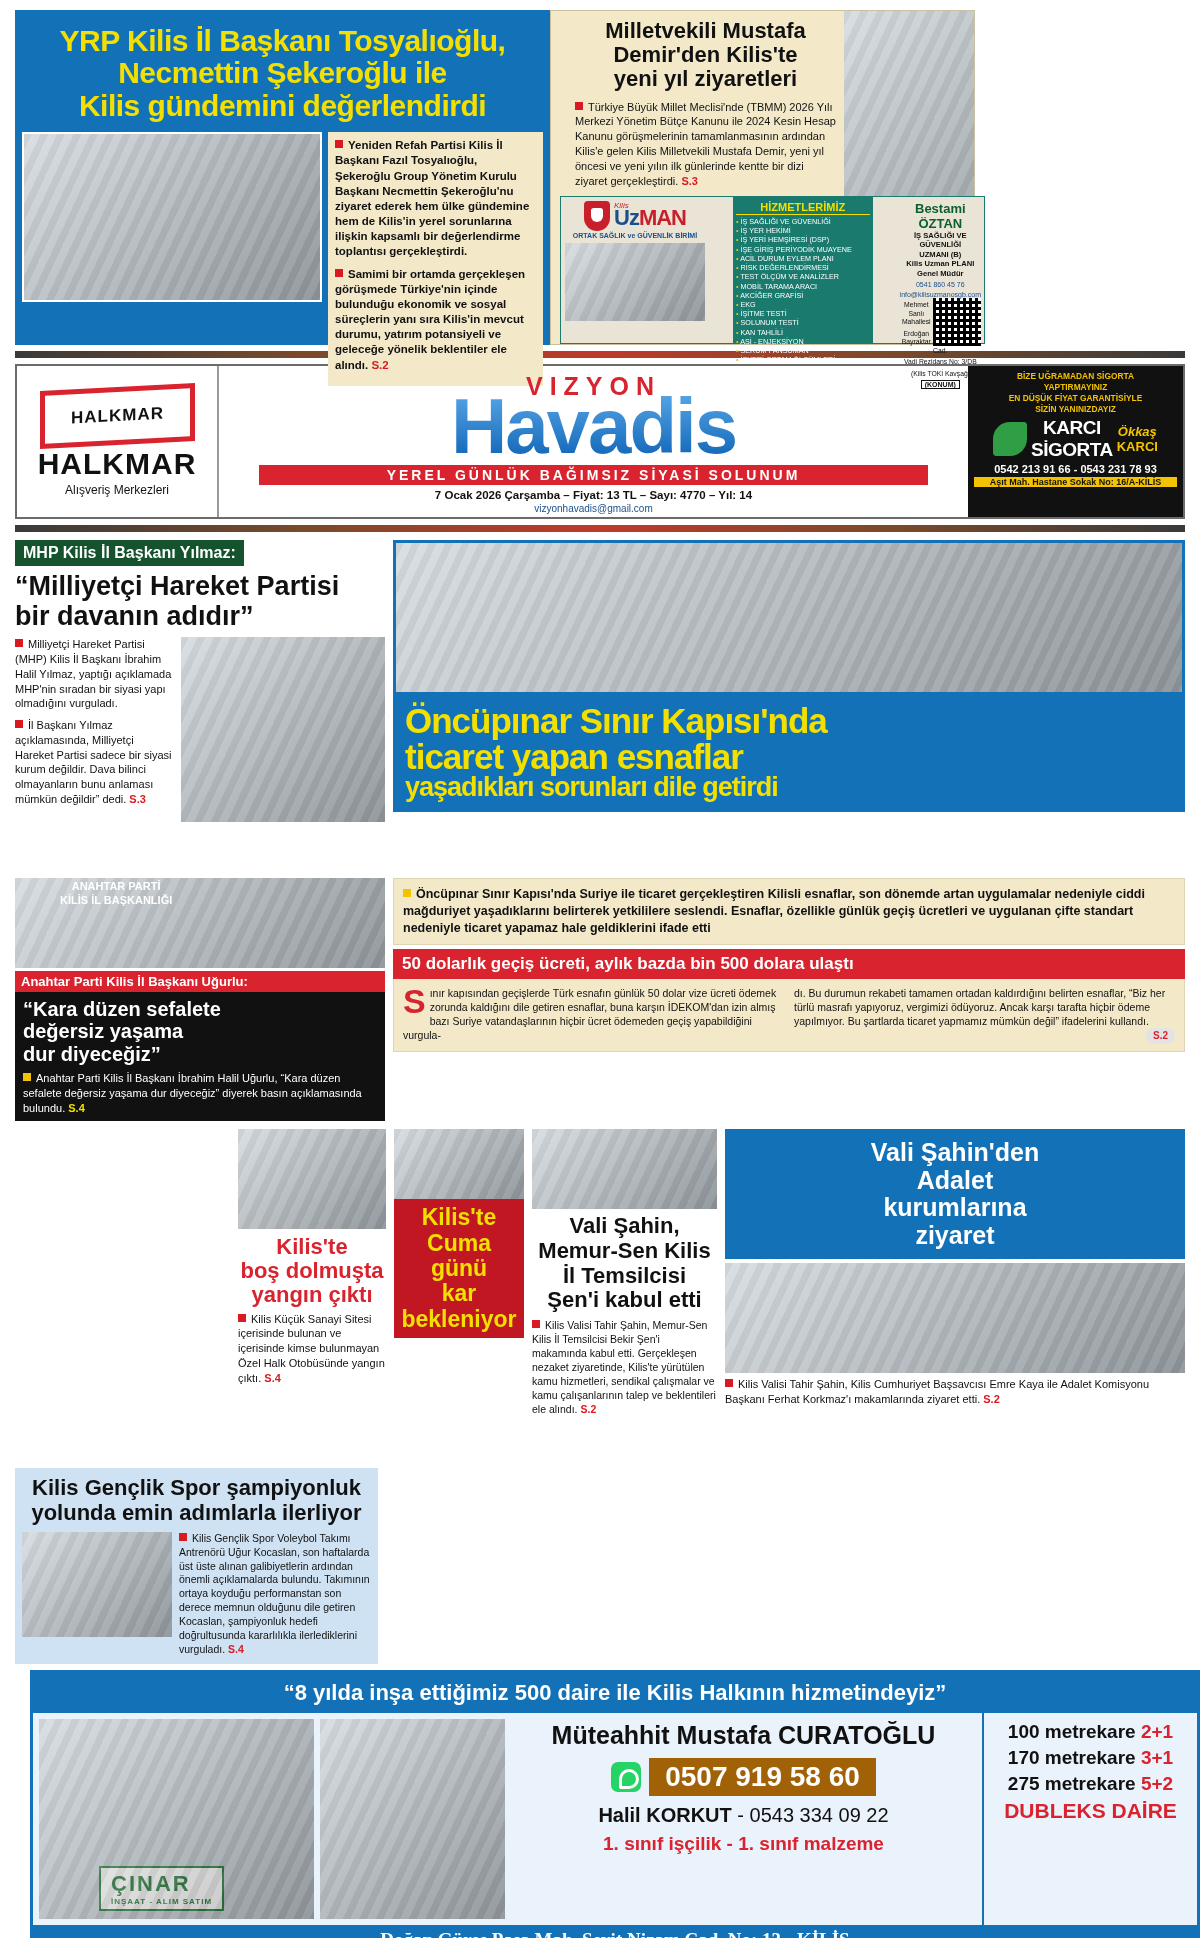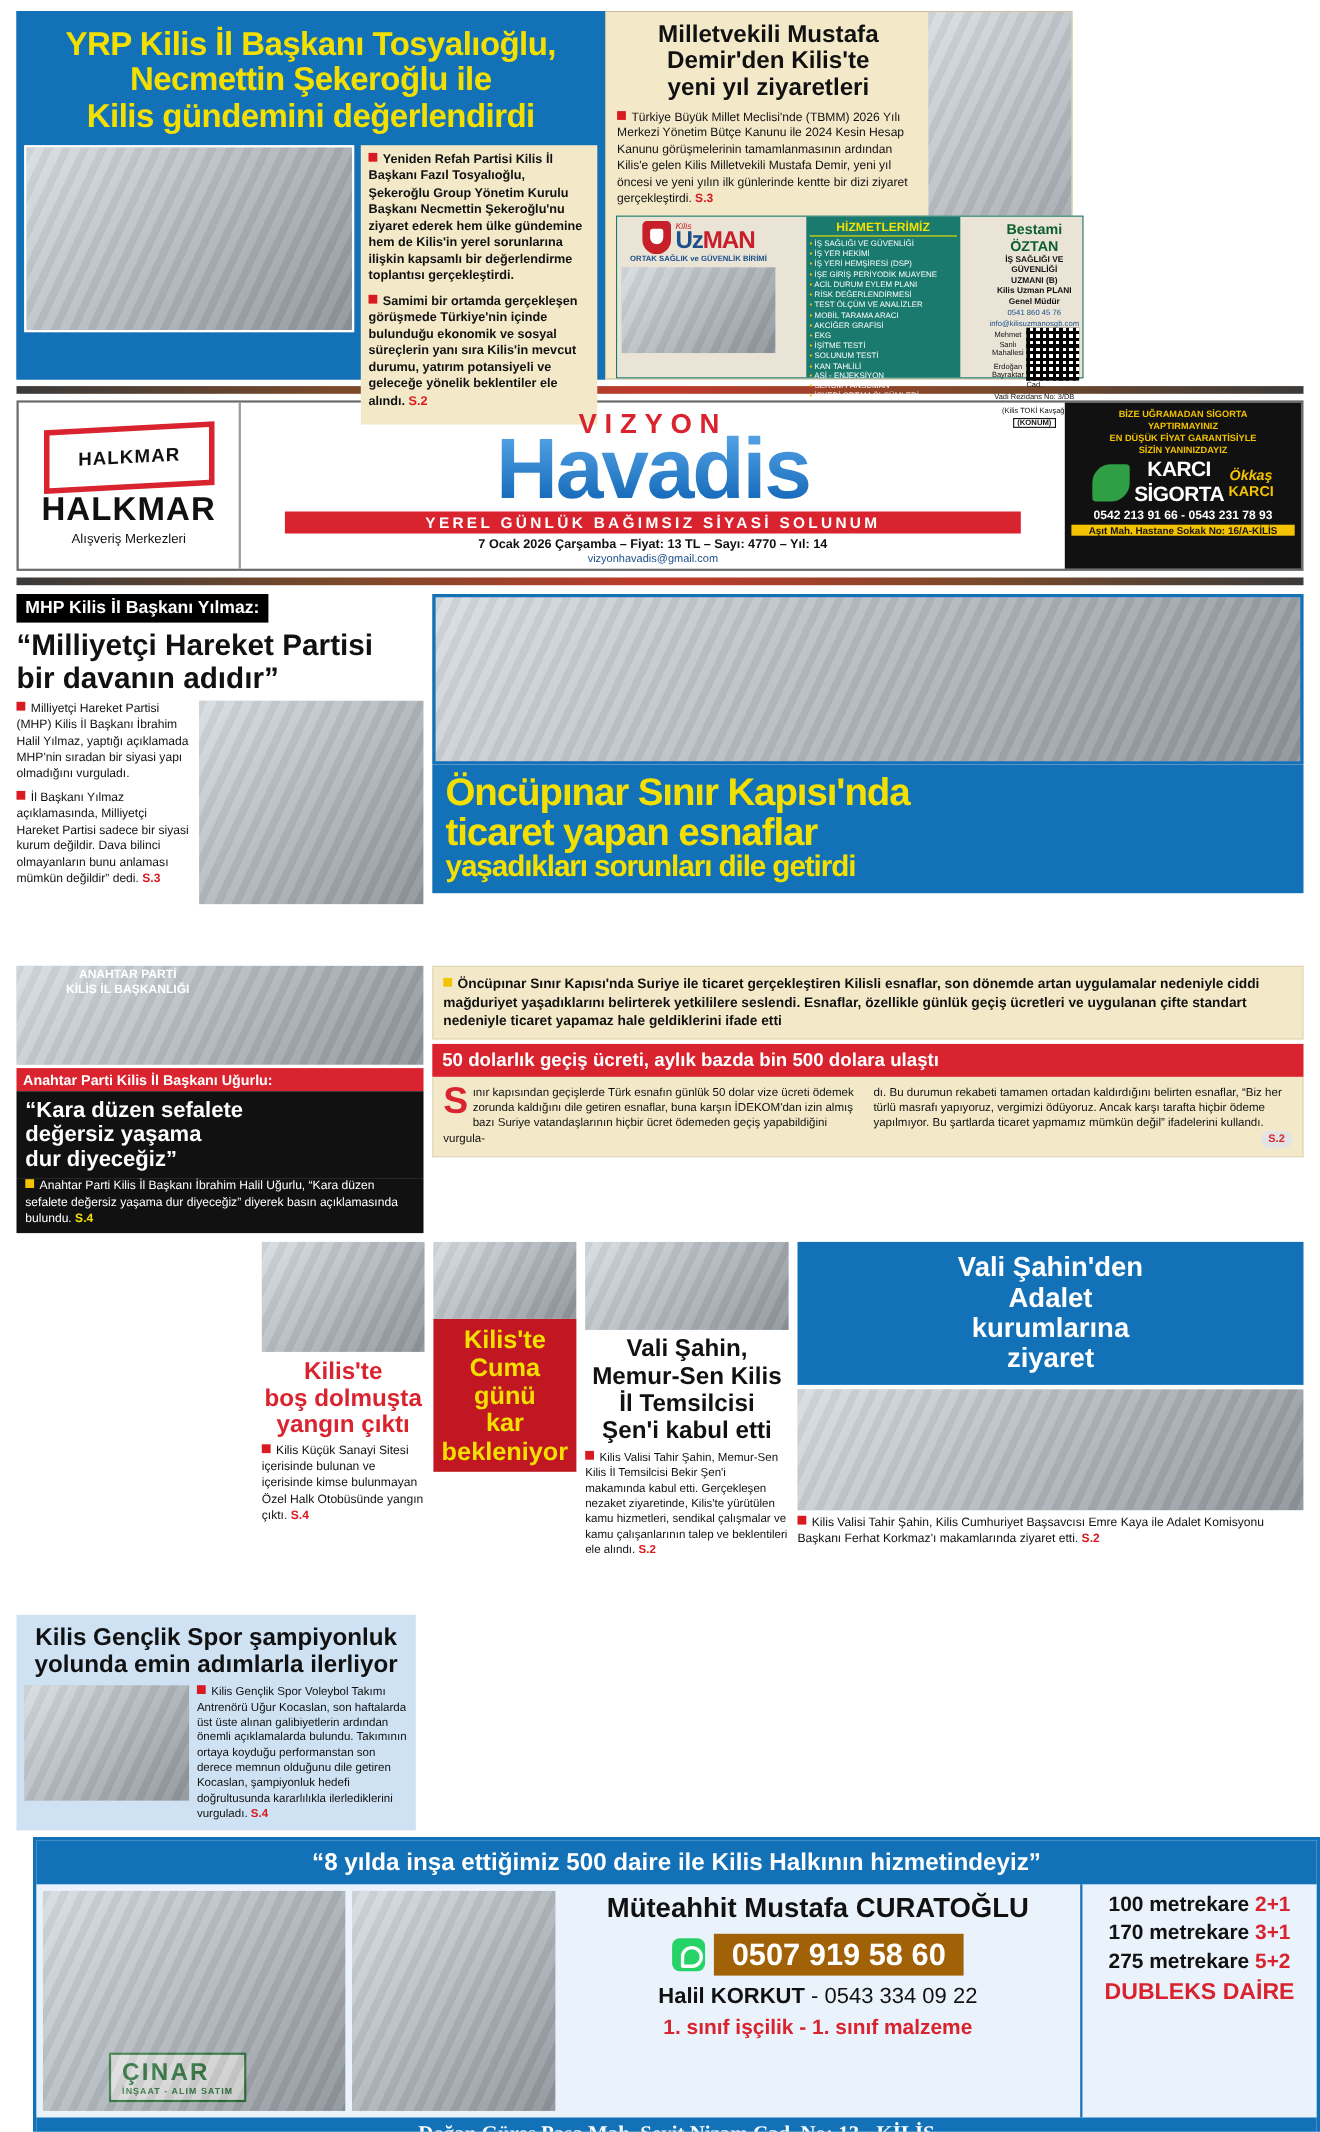--- a/index.html
+++ b/index.html
@@ -34,21 +34,21 @@
   .lead-head {
     color:#f3e000; font-weight:bold; font-size:30px; line-height:1.08;
     text-align:center; padding:12px 8px 10px 8px; letter-spacing:-.5px;
   }
   .lead-body { display:flex; gap:6px; padding:0 4px 6px 4px; }
   .lead-photo { width:300px; height:170px; border:2px solid #fff; }
   .lead-text { flex:1; background:#f3e9c9; padding:6px 7px; font-size:11.5px; line-height:1.32; color:#111; font-weight:bold;}
   .lead-text p { margin-bottom:7px; }
 
   .mv-box { width:425px; background:#f3e9c9; border:1px solid #c9c0a0; display:flex; }
-  .mv-left { flex:1; padding:8px 8px 6px 10px; }
+  .mv-left { flex:1; padding:8px 8px 6px 24px; }
   .mv-head { font-size:22px; font-weight:bold; line-height:1.1; text-align:center; margin-bottom:8px; color:#111;}
   .mv-text { font-size:11px; line-height:1.35; }
   .mv-photo { width:130px; }
   .uzman-ad {
     position:absolute; left:560px; top:196px; width:425px; height:148px;
     background:#e9e4d6; border:1px solid #1a7a6e; display:flex; font-size:8px;gap:24px;
   }
   .uz-a { width:150px; padding:4px; display:flex; flex-direction:column; align-items:center; }
   .uz-logo { display:flex; align-items:center; gap:4px; }
   .uz-shield { width:26px; height:30px; background:#c8202a; border-radius:4px 4px 13px 13px; position:relative; }
@@ -94,21 +94,21 @@
   .kr-leaf { width:34px; height:34px; background:#2f9e44; border-radius:50% 10% 50% 10%;}
   .kr-name { font-size:19px; font-weight:bold; letter-spacing:-.5px;}
   .kr-okkas { font-size:13px; color:#f3c200; font-style:italic; font-weight:bold;}
   .kr-karci { font-size:13px; color:#f3c200; font-weight:bold;}
   .kr-phone { font-size:11px; font-weight:bold; margin-top:2px;}
   .kr-addr { background:#f3c200; color:#111; font-size:9px; font-weight:bold; margin-top:2px;}
 
   
   .band2 { display:flex; gap:8px; margin:8px 15px 0 15px; height:330px; }
   .mhp-col { width:370px; }
-  .mhp-tag { background:#000000; color:#fff; font-weight:bold; font-size:16px; padding:4px 8px; display:inline-block;}
+  .mhp-tag { background:#14532d; color:#fff; font-weight:bold; font-size:16px; padding:4px 8px; display:inline-block;}
   .mhp-head { font-size:27px; font-weight:bold; line-height:1.1; margin:6px 0 6px 0; color:#111;}
   .mhp-body { display:flex; gap:6px; }
   .mhp-text { width:160px; font-size:11px; line-height:1.34; }
   .mhp-text p { margin-bottom:7px;}
   .mhp-photo { flex:1; height:185px; }
 
   .oncu-col { flex:1; }
   .oncu-photo { width:100%; height:155px; border:3px solid #1371b8;}
   .oncu-head { background:#1371b8; color:#f3e000; font-weight:bold; font-size:35px; line-height:1.02; padding:8px 10px 10px 12px; letter-spacing:-1px;}
   .oncu-head .l3 { font-size:27px; }

